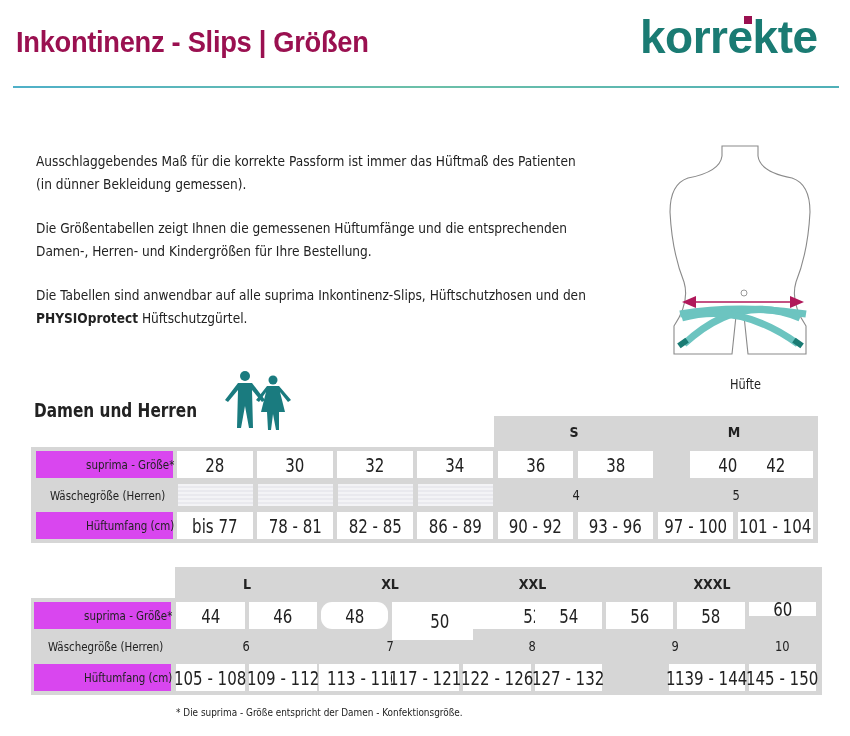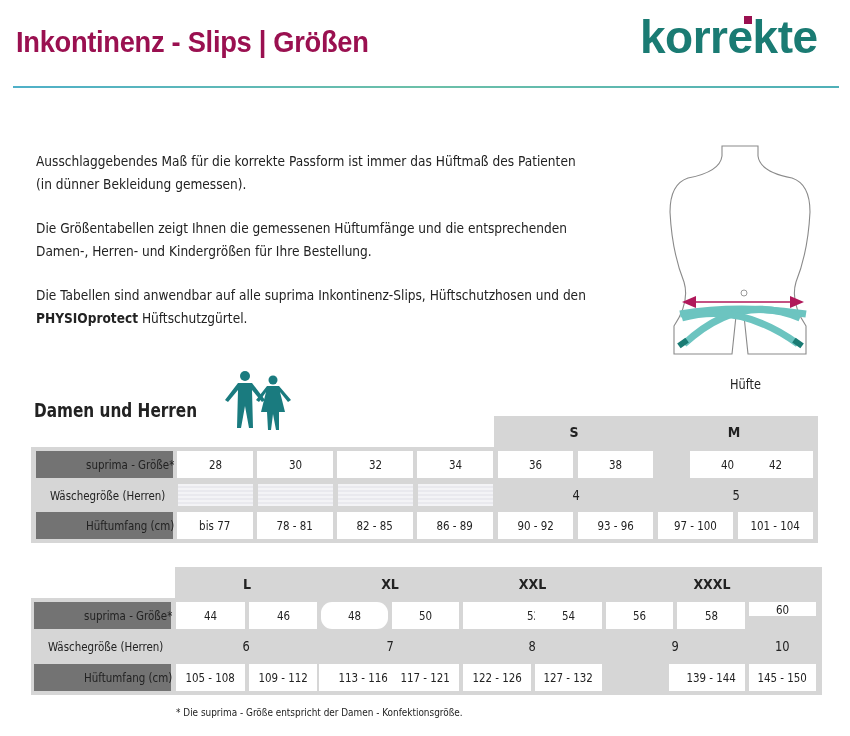--- a/index.html
+++ b/index.html
@@ -10,24 +10,24 @@
   #logo .dot { position:absolute; left:104px; top:6px; width:8px; height:8px; background:#9a1050; }
   #rule { left:13px; top:86px; width:826px; height:2px; background:linear-gradient(90deg,#4fb0c8,#6cc0a8 50%,#4fb0b8); }
   .para { left:36px; font-size:14.2px; line-height:23px; color:#222; font-family:"DejaVu Sans", sans-serif; transform:scaleX(0.86); transform-origin:left; white-space:nowrap; }
   .para b { font-weight:bold; }
   #fig { left:660px; top:132px; width:160px; height:240px; }
   #fig-label { left:730px; top:376px; font-size:14px; transform:scaleX(0.9); transform-origin:left; }
   #sect-title { left:34px; top:398px; font-size:20px; font-weight:bold; color:#222; transform:scaleX(0.85); transform-origin:left; white-space:nowrap; }
   #people { left:225px; top:370px; width:70px; height:62px; }
 
   .gray { background:#d6d6d6; }
-  .cell { position:absolute; background:#fff; display:flex; align-items:center; justify-content:center; font-size:13px; color:#222; white-space:nowrap; }
+  .cell { position:absolute; background:#fff; display:flex; align-items:center; justify-content:center; font-size:19px; color:#222; white-space:nowrap; }
   .cell span, .lbl span, .txt span { display:inline-block; transform:scaleX(0.88); }
   .lbl { position:absolute; display:flex; align-items:center; font-size:13px; color:#222; white-space:nowrap; padding-left:6px; box-sizing:border-box; }
-  .lbl.white { background:#737373;padding-left:44px; }
+  .lbl.white { background:#d946ef;padding-left:44px; }
   .txt { position:absolute; display:flex; align-items:center; justify-content:center; font-size:14.5px; color:#222; white-space:nowrap; }
   .hdr { position:absolute; display:flex; align-items:center; justify-content:center; font-size:14px; font-weight:bold; color:#222; }
   .stripe { position:absolute; background:repeating-linear-gradient(180deg,#f3f3f6 0 2px,#e9e9ee 2px 4px); }
   #footnote { left:176px; top:706px; font-size:11px; color:#222; transform:scaleX(0.9); transform-origin:left; white-space:nowrap; }
 </style>
 </head>
 <body>
 
 <div id="title" class="abs">Inkontinenz - Slips | Größen</div>
 <div id="logo" class="abs">
@@ -177,21 +177,21 @@
     </div>
   <div class="cell" style="left:176px; top:602px; width:69px; height:27px;">
       <span>44</span>
     </div>
   <div class="cell" style="left:249px; top:602px; width:68px; height:27px;">
       <span>46</span>
     </div>
   <div class="cell" style="left:321px; top:602px; width:67px; height:27px;border-radius:11px;">
       <span>48</span>
     </div>
-  <div class="cell" style="left:392px; top:602px; width:67px; height:27px;">
+  <div class="cell" style="left:392px; top:602px; width:67px; height:38px;padding-left:14px;">
       <span>50</span>
     </div>
   <div class="cell" style="left:463px; top:602px; width:68px; height:27px;padding-left:36px;">
       <span>52</span>
     </div>
   <div class="cell" style="left:535px; top:602px; width:67px; height:27px;">
       <span>54</span>
     </div>
   <div class="cell" style="left:606px; top:602px; width:67px; height:27px;">
       <span>56</span>

